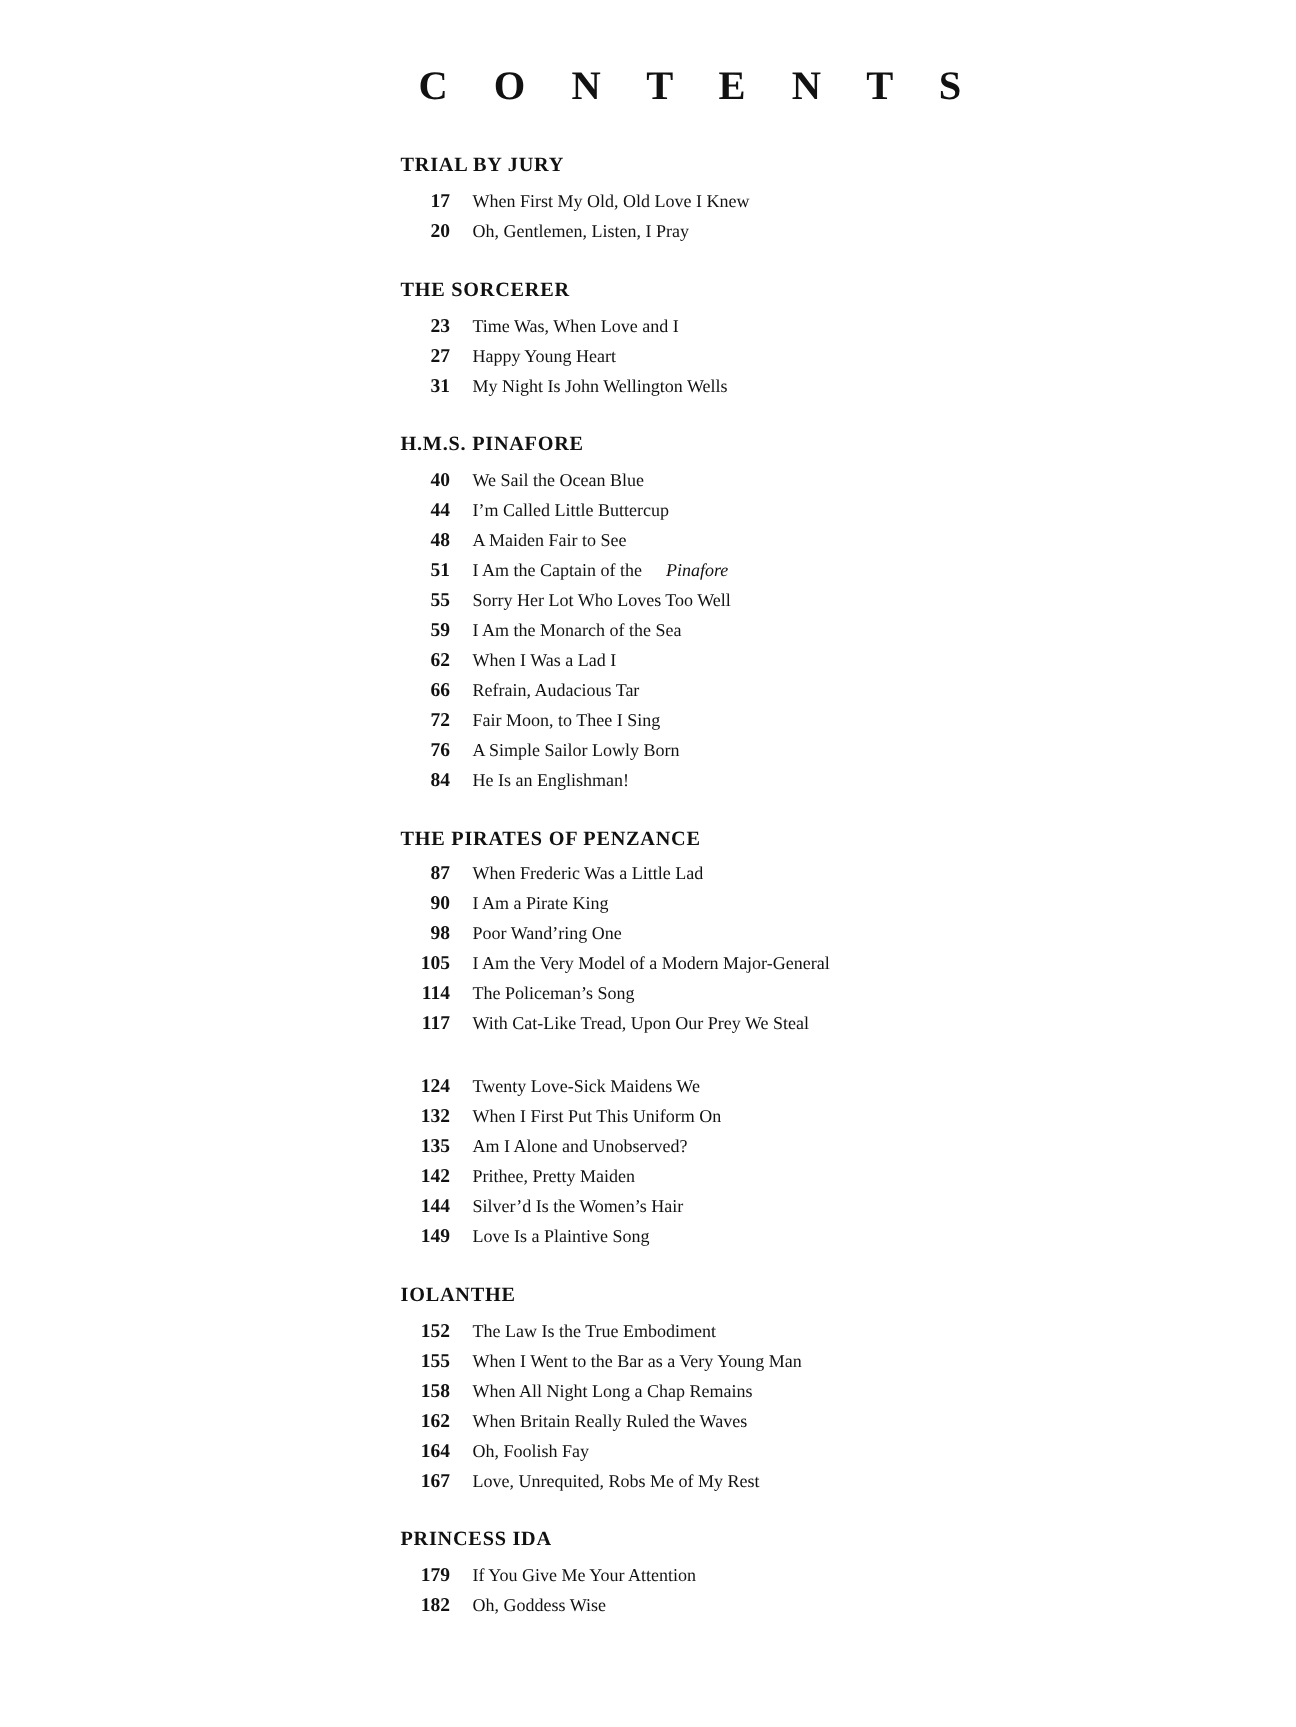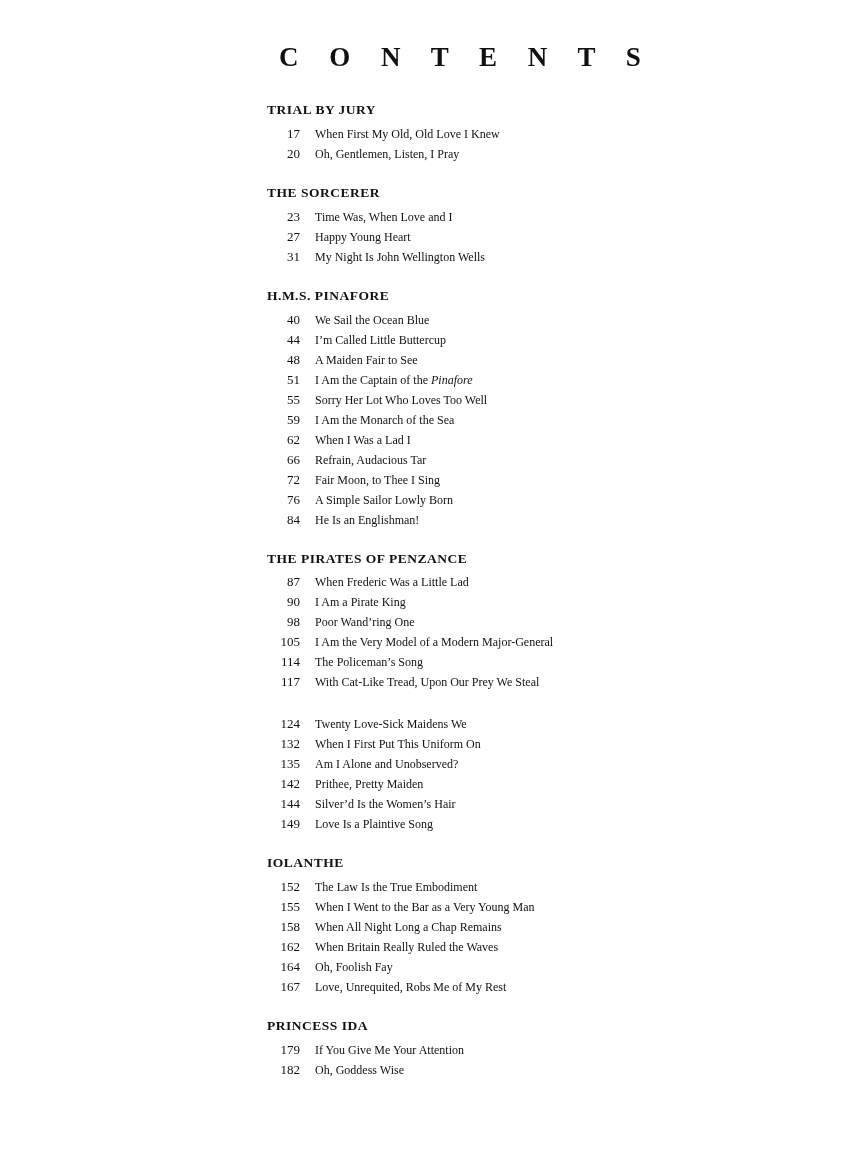--- a/index.html
+++ b/index.html
@@ -60,30 +60,31 @@
     display: flex;
     align-items: baseline;
     line-height: 20px;
     white-space: nowrap;
   }
   .entry-page {
     flex: 0 0 auto;
     width: 33px;
     text-align: right;
     font-size: 13px;
-    font-weight: 400;
+    font-weight: 700;
   }
   .entry-title {
     flex: 0 0 auto;
     margin-left: 15px;
     font-size: 12px;
     font-weight: 400;
   }
   .entry-title .ital {
     font-style: italic;
+    margin-left: 13px;
   }
 </style>
 </head>
 <body>
 
 <div class="page">
   <div class="content-block">
     <h1 class="page-title">C O N T E N T S</h1>
     <div>
         <div class="section">

